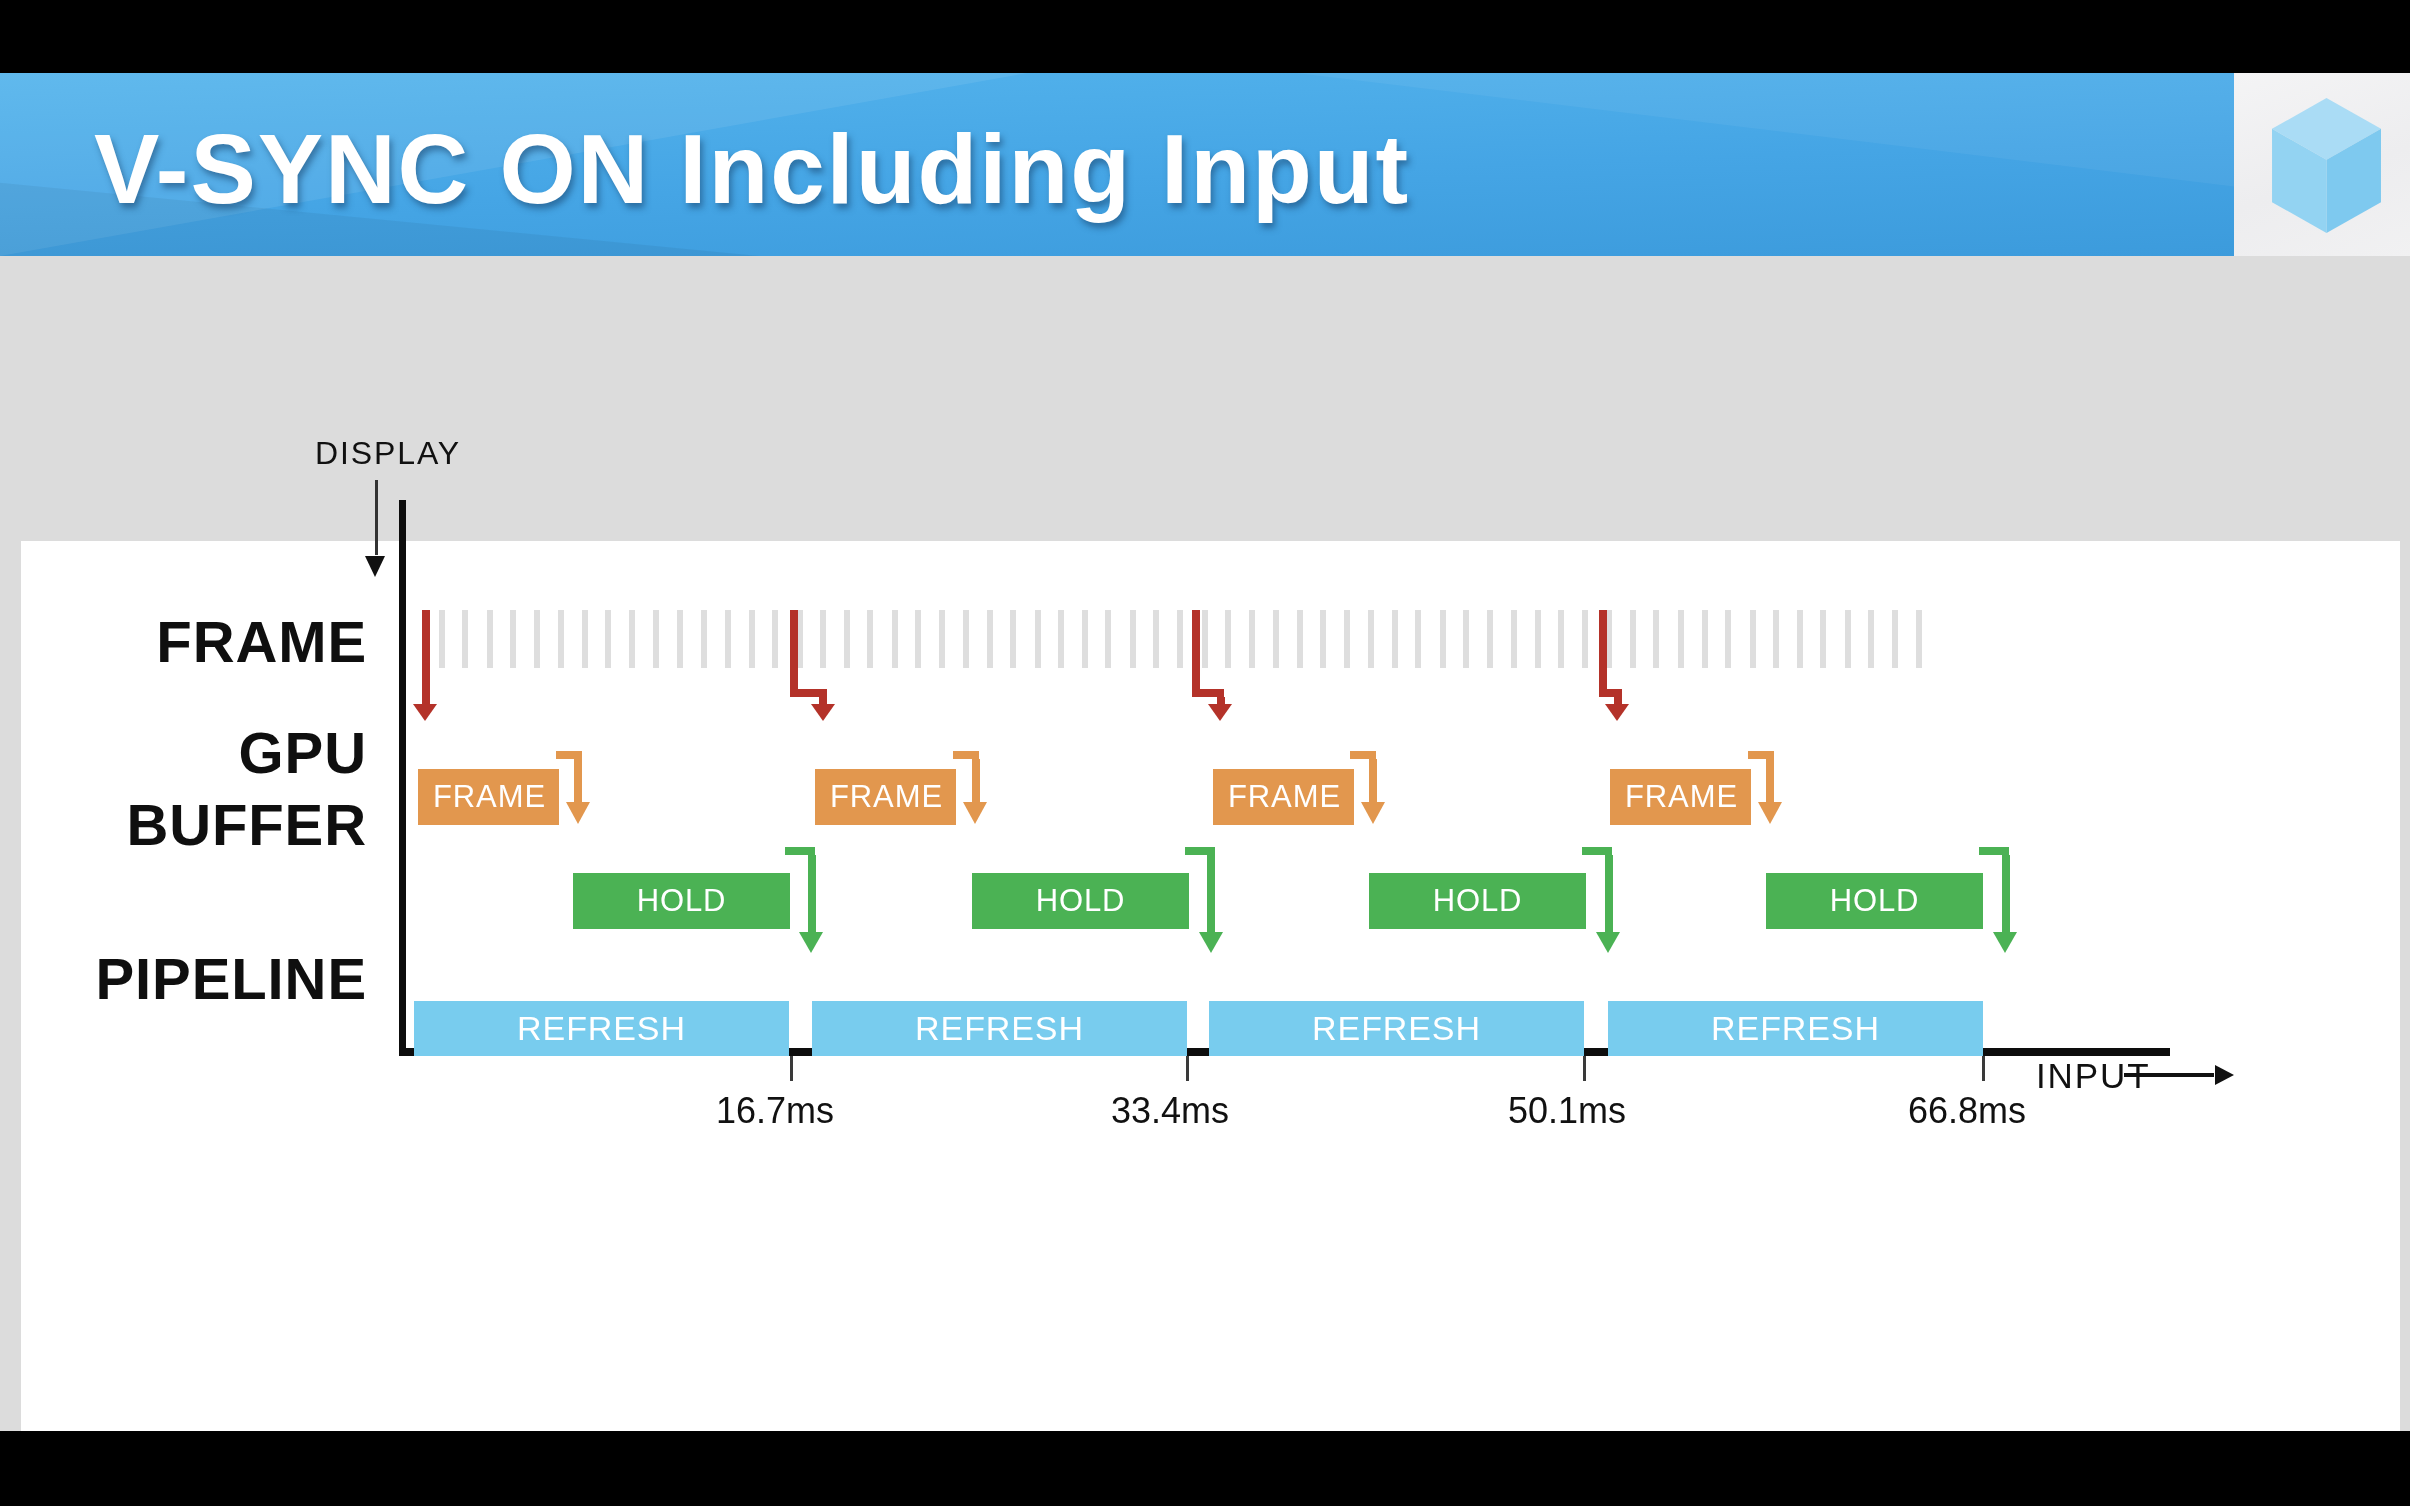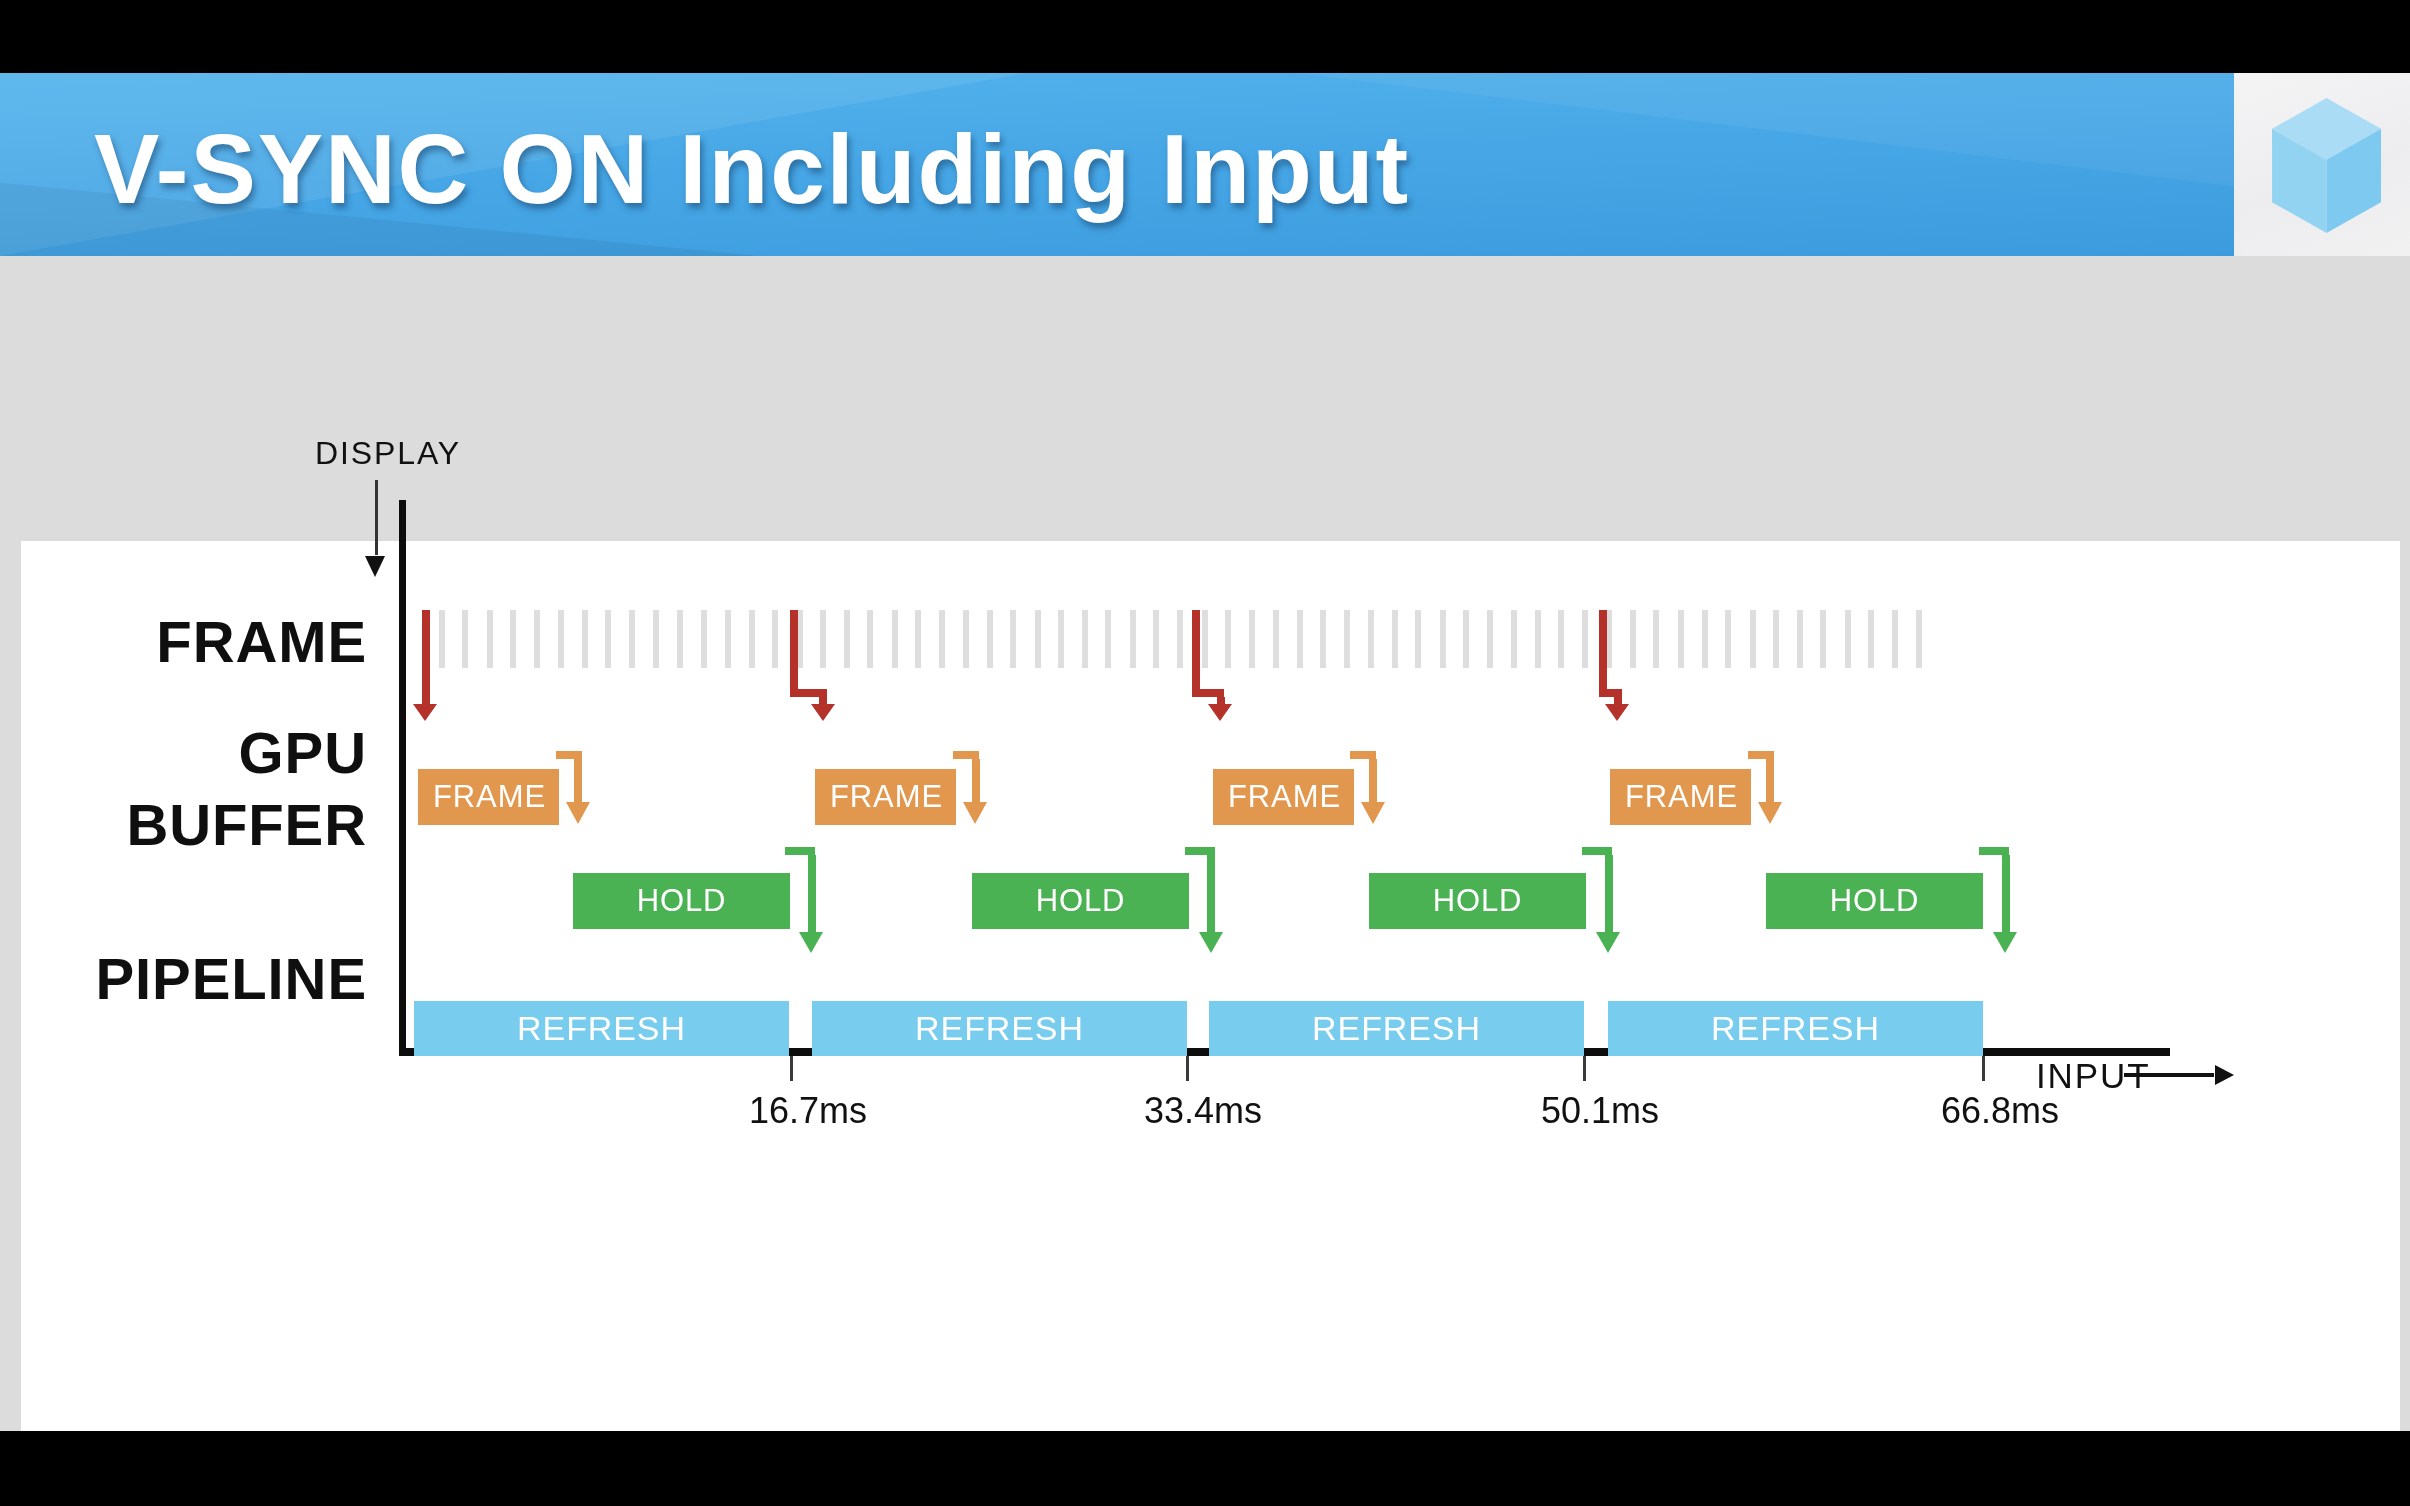--- a/index.html
+++ b/index.html
@@ -40,21 +40,21 @@
   #row-label-input{top:613px;}
   #row-label-gpu{top:724px;}
   #row-label-buffer{top:796px;}
   #row-label-display{top:950px;}
   #pipeline-label{position:absolute;left:315px;top:435px;font-size:32px;color:#111;
     font-weight:400;letter-spacing:1.9px;}
   #time-label{position:absolute;left:2036px;top:1056px;font-size:35px;color:#111;
     font-weight:400;letter-spacing:1.9px;}
 
   .box-text{color:#fff;font-weight:400;letter-spacing:0.9px;overflow:hidden;white-space:nowrap;margin-top:48px;}
-  .time-tick-label{position:absolute;width:151px;text-align:right;font-size:36px;color:#111;}
+  .time-tick-label{position:absolute;width:151px;text-align:left;font-size:36px;color:#111;}
 </style>
 </head>
 <body>
 
 <div id="stage">
 
   <div id="top-bar" class="abs"></div>
 
   <div id="header-band" class="abs">
     <div class="facet facet-1"></div>

